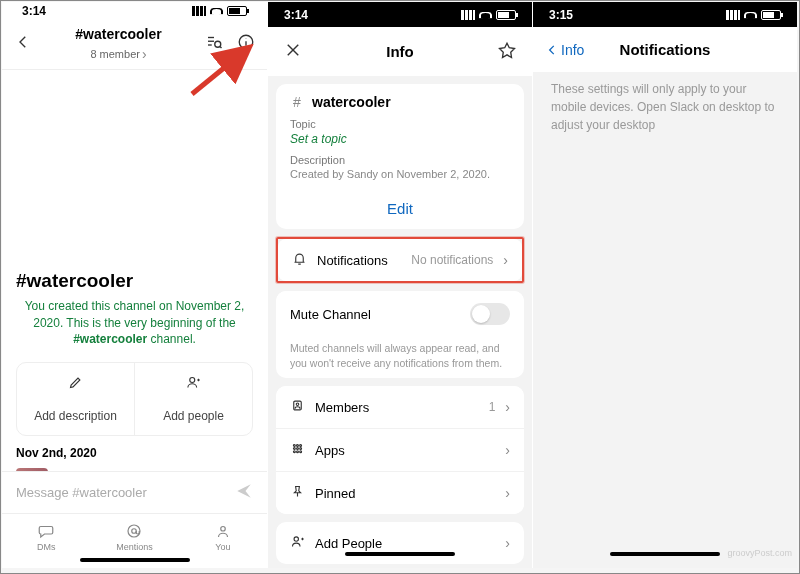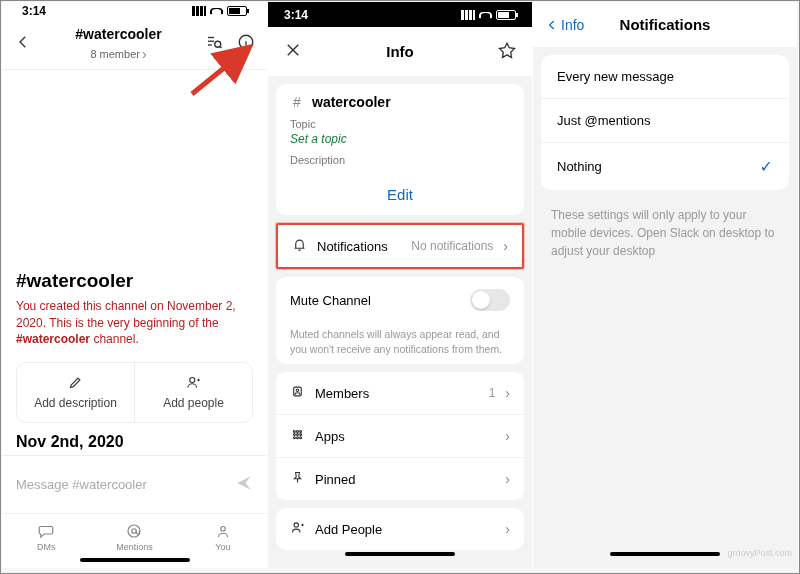--- a/index.html
+++ b/index.html
@@ -25,31 +25,31 @@
   .hdr1 .mid { text-align:center; line-height:1.2; flex:1;}
   .title-small { font-weight:700; font-size:14px;}
   .subtitle-small { font-size:11px; color:#666; display:inline-flex; align-items:center; gap:2px;}
   .hdr1 .icons { display:flex; gap:14px; align-items:center;}
   .icon-stroke { width:18px; height:18px; stroke:#333; fill:none; stroke-width:1.8; }
   .icon-stroke.small { width:15px; height:15px;}
   .chev { font-size:14px; color:#888;}
   .body { flex:1; overflow:hidden; position:relative; }
   .p1 .intro { padding: 0 14px; margin-top: 200px;}
   .p1 .channel-name { font-size:19px; font-weight:800; margin-bottom:6px;}
-  .p1 .intro-text { font-size:12px; color:#b91c1c; line-height:1.4;}
+  .p1 .intro-text { font-size:12px; color:#15803d; line-height:1.4;text-align:center;}
   .p1 .action-row { display:flex; margin-top:14px; border:1px solid #eee; border-radius:10px;}
-  .p1 .action-cell { flex:1; display:flex; flex-direction:column; align-items:center; gap:6px; padding:12px 4px;}
+  .p1 .action-cell { flex:1; display:flex; flex-direction:column; align-items:center; gap:19px; padding:12px 4px;}
   .p1 .action-cell + .action-cell { border-left:1px solid #eee;}
   .p1 .action-label { font-size:12px; color:#444;}
-  .p1 .date-div { font-size:16px; font-weight:700; padding:10px 14px 4px;}
+  .p1 .date-div { font-size:12px; font-weight:700; padding:10px 14px 4px;}
   .p1 .msg { display:flex; gap:8px; padding:4px 14px; align-items:flex-start;}
   .avatar { width:32px; height:32px; border-radius:4px; background:linear-gradient(135deg,#b77 0%, #845 100%); display:flex; align-items:center; justify-content:center; color:#fff; font-size:14px;}
   .msg .name { font-weight:700; font-size:13px;}
   .msg .time { font-size:14px; color:#888; margin-left:4px;font-style:italic;}
-  .p1 .composer { display:flex; align-items:center; padding:18px 14px; border-top:1px solid #eee; color:#aaa; font-size:13px; justify-content:space-between;}
+  .p1 .composer { display:flex; align-items:center; padding:10px 14px; border-top:1px solid #eee; color:#aaa; font-size:13px; justify-content:space-between;}
   .tabbar { display:flex; border-top:1px solid #eee; padding:4px 0 0;}
   .tab { flex:1; display:flex; flex-direction:column; align-items:center; gap:2px; font-size:9px; color:#888; padding:4px 0 2px;}
   .tab.active { color:#000; font-weight:600;}
   .home-ind { width:110px; height:4px; border-radius:3px; background:#000; margin:4px auto 6px;}
   
   .hdr2 { display:flex; align-items:center; justify-content:space-between; padding:14px 16px; background:#fff; font-size:15px;}
   .hdr2 .ttl { font-weight:600; flex:1; text-align:center;}
   .card { background:#fff; border-radius:10px; margin:8px 8px; padding:0; overflow:hidden;}
   .sect { padding:10px 14px;}
   .ch-row { display:flex; align-items:center; gap:8px; font-weight:700; font-size:14px;}
@@ -225,20 +225,21 @@
     <div class="body">
       <div class="card">
         <div class="sect">
           <div class="ch-row">
             <span class="hash">#</span>
             <span>watercooler</span>
           </div>
           <div class="lbl">Topic</div>
           <div class="link">Set a topic</div>
           <div class="lbl">Description</div>
+          <div class="created">Created by Sandy on November 2, 2020.</div>
         </div>
         <div class="edit-row">Edit</div>
       </div>
 
       <div style="margin:8px;">
         <div class="highlight-box">
           <div class="row" style="border-radius:8px;">
             <span>
               <svg viewBox="0 0 24 24" class="icon-stroke small">
                   <path d="M6 18V11a6 6 0 0112 0v7M4 18h16M10 21h4"></path>
@@ -307,43 +308,39 @@
           <span class="grow">Add People</span>
           <span class="chev">›</span>
         </div>
 
       </div>
     </div>
     <div class="home-ind" style="background:#000; position:absolute; bottom:6px; left:50%; transform:translateX(-50%);"></div>
   </div>
 
   <div class="phone p3">
+    <div class="blackbar">
+      <span>3:15</span>
+      <span class="ind">
+          <span class="sig"></span>
+          <span class="wifi"></span>
+          <span class="batt"></span>
+        </span>
+    </div>
     <div class="hdr3">
       <span class="back">
         <svg viewBox="0 0 24 24" width="14" height="14" stroke="#1068bf" fill="none" stroke-width="2.2">
             <polyline points="15 5 8 12 15 19"></polyline>
           </svg>
         <span>Info</span>
       </span>
       <span class="ttl3">Notifications</span>
       <span style="width:30px;"></span>
     </div>
     <div class="body">
-      <div class="list3">
-        <div class="opt">
-          <span>Every new message</span>
-        </div>
-        <div class="opt">
-          <span>Just @mentions</span>
-        </div>
-        <div class="opt">
-          <span>Nothing</span>
-          <span class="check">✓</span>
-        </div>
-      </div>
       <div class="note3">These settings will only apply to your mobile devices. Open Slack on desktop to adjust your desktop</div>
     </div>
     <div class="home-ind" style="background:#000; position:absolute; bottom:6px; left:50%; transform:translateX(-50%);"></div>
   </div>
 
 </div>
 
 <div class="arrow-wrap">
   <svg viewBox="0 0 80 60" width="80" height="60">
     <defs>

